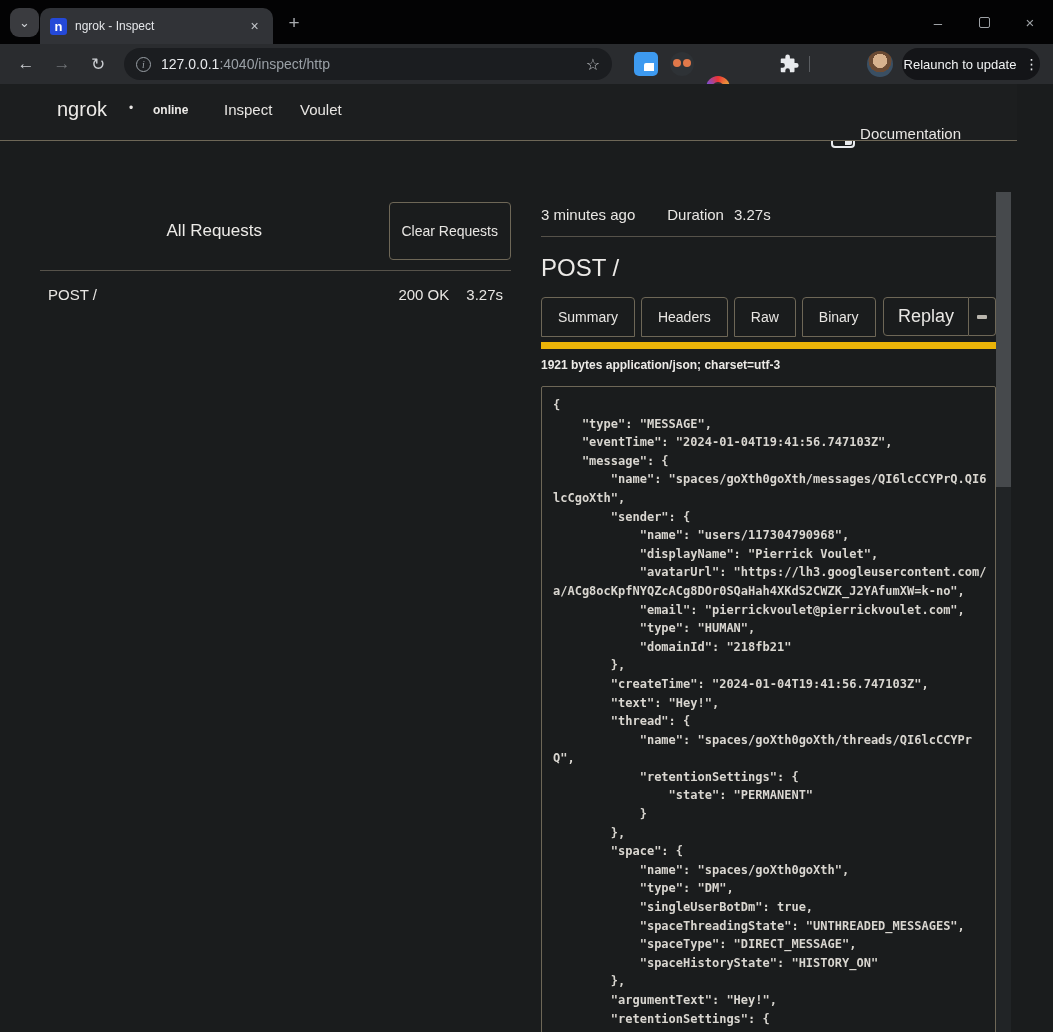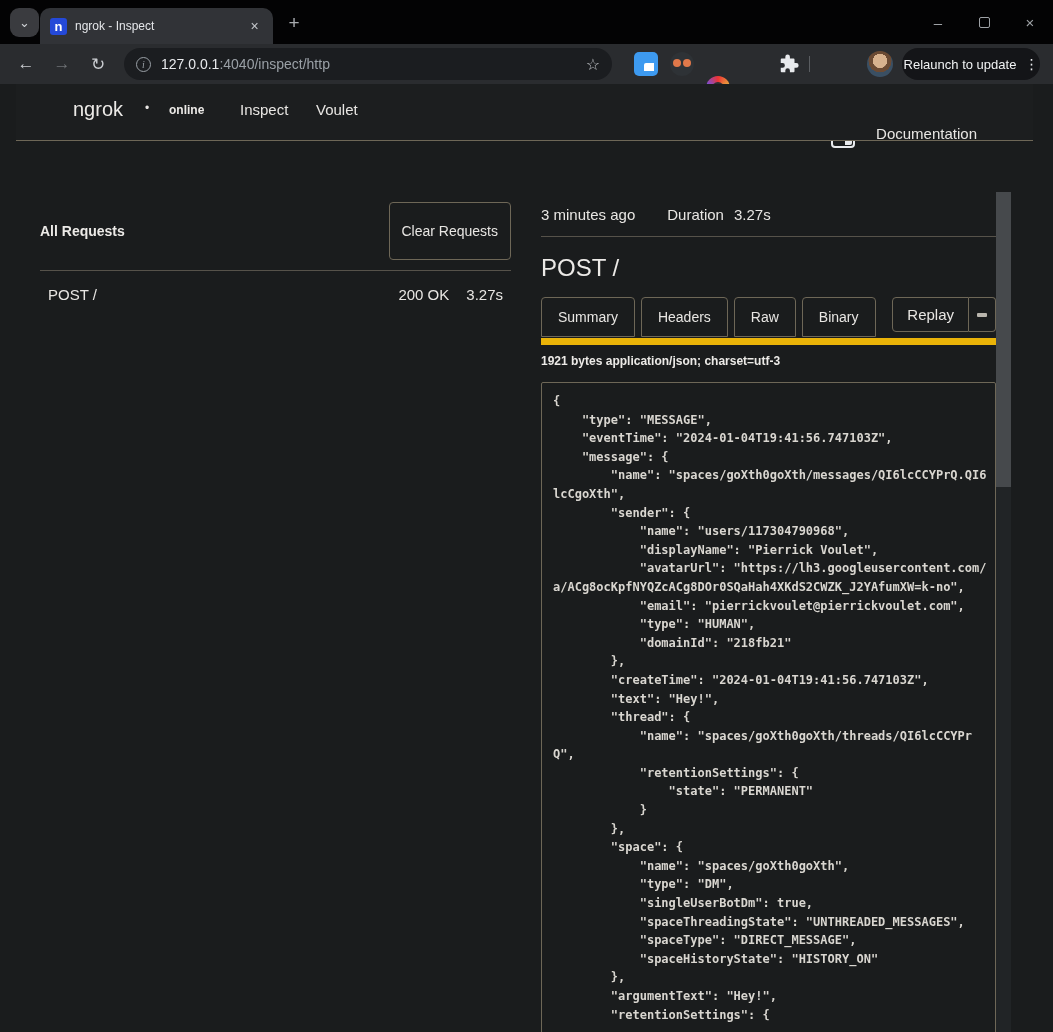--- a/index.html
+++ b/index.html
@@ -60,57 +60,57 @@
     background:#e8eaed; border-radius:0 2px 2px 0; }
   .avatar { position:absolute; left:867px; top:7px; width:26px; height:26px; border-radius:50%;
     background:radial-gradient(circle at 50% 38%, #d8b28e 0 34%, #6b4a33 35% 55%, #3a4f63 56% 100%);
     cursor:pointer; }
   .relaunch { position:absolute; left:902px; top:4px; width:138px; height:32px; border-radius:16px;
     background:#141518; display:flex; align-items:center; justify-content:center; gap:8px; cursor:pointer; }
   .relaunch .lbl { font-size:13px; color:#f1f3f4; }
   .relaunch .kebab { color:#e8eaed; font-size:14px; }
 
   
-  .appnav { position:absolute; left:16px; top:84px; width:1017px; height:57px; background:#1c1e1f;
+  .appnav { position:absolute; left:0; top:84px; width:1017px; height:57px; background:#1c1e1f;
     border-bottom:1px solid #6e6757; }
   .appnav .brand { position:absolute; left:57px; top:14px; font-size:20px; color:#eceae7; cursor:pointer; }
   .appnav .dot { position:absolute; left:129px; top:17px; font-size:12px; color:#e8e6e3; }
   .appnav .online { position:absolute; left:153px; top:19px; font-size:12px; font-weight:bold; color:#eceae7; }
   .appnav .navitem { position:absolute; top:17px; font-size:15px; color:#e8e6e3; cursor:pointer; }
   .ni-inspect { left:224px; } .ni-status { left:300px; } .ni-docs { right:56px;margin-top:24px; }
 
   
   .filter { position:absolute; left:40px; top:158px; width:971px; height:33px; background:transparent;
     border:1px solid #6e6757; border-radius:4px; color:#e8e6e3; font-size:15px; padding:0 12px;
     font-family:"Liberation Sans",sans-serif; }
   .filter::placeholder { color:#8d8679; }
 
   .columns { position:absolute; left:40px; top:191px; width:973px; display:flex; }
   .leftcol { width:471px; flex:0 0 auto; }
   .rightcol { width:472px; flex:0 0 auto; margin-left:30px; padding-right:17px; }
 
   .lefthead { display:flex; align-items:center; padding:11px 0 10px; }
-  .lefthead h2 { font-size:14px; font-weight:bold; color:#eceae7; flex:1 1 auto; }
+  .lefthead h2 { font-size:17px; font-weight:normal; color:#eceae7; flex:1 1 auto;text-align:center; }
   .btn { background:transparent; border:1px solid #6e6757; border-radius:4px; color:#e8e6e3;
     font-size:14px; font-family:"Liberation Sans",sans-serif; padding:20px 12px; cursor:pointer; }
   .divider { border-bottom:1px solid #56524a; }
   .req-row { display:flex; align-items:center; padding:15px 8px 15px 8px; font-size:15px; cursor:pointer; }
   .req-path { flex:1 1 auto; }
   .req-status { margin-right:17px; }
 
   .meta-row { display:flex; align-items:baseline; padding:15px 0 0 0; font-size:15px; }
   .meta-dur-label { margin-left:32px; }
   .meta-dur-val { margin-left:10px; }
   .rightcol .divider { margin-top:13px; }
   .detail-title { font-size:24px; font-weight:normal; color:#eceae7; margin-top:17px; }
   .tabsrow { display:flex; align-items:flex-start; margin-top:15px; border-bottom:7px solid #eab308; }
   .tab-btn { border:1px solid #6e6757; border-radius:4px 4px 0 0; padding:11px 16px; font-size:14px;
     margin-right:6px; margin-bottom:-1px; cursor:pointer; color:#e8e6e3; background:#1a1c1d; }
   .replay-group { margin-left:auto; display:flex; margin-bottom:6px; }
-  .replay-btn { border:1px solid #6e6757; border-radius:4px 0 0 4px; padding:8px 14px; font-size:15px;
+  .replay-btn { border:1px solid #6e6757; border-radius:4px 0 0 4px; padding:8px 14px; font-size:18px;
     color:#e8e6e3; background:transparent; font-family:"Liberation Sans",sans-serif; cursor:pointer; }
   .replay-caret { border:1px solid #6e6757; border-left:none; border-radius:0 4px 4px 0; width:27px;
     display:flex; align-items:center; justify-content:center; cursor:pointer; }
   .replay-caret .bar { width:10px; height:4px; border-radius:1px; background:#b9b5ad; }
   .content-meta { font-size:12px; font-weight:bold; color:#eceae7; margin-top:9px; }
   .codeblock { margin-top:14px; border:1px solid #6e6757; border-radius:2px; padding:9px 4px 9px 11px;
     height:900px; overflow:hidden; }
   .codeblock pre { font-family:"DejaVu Sans Mono", monospace; font-size:12px; line-height:18.6px;
     font-weight:600; color:#d9d6d0; white-space:pre; }
 

